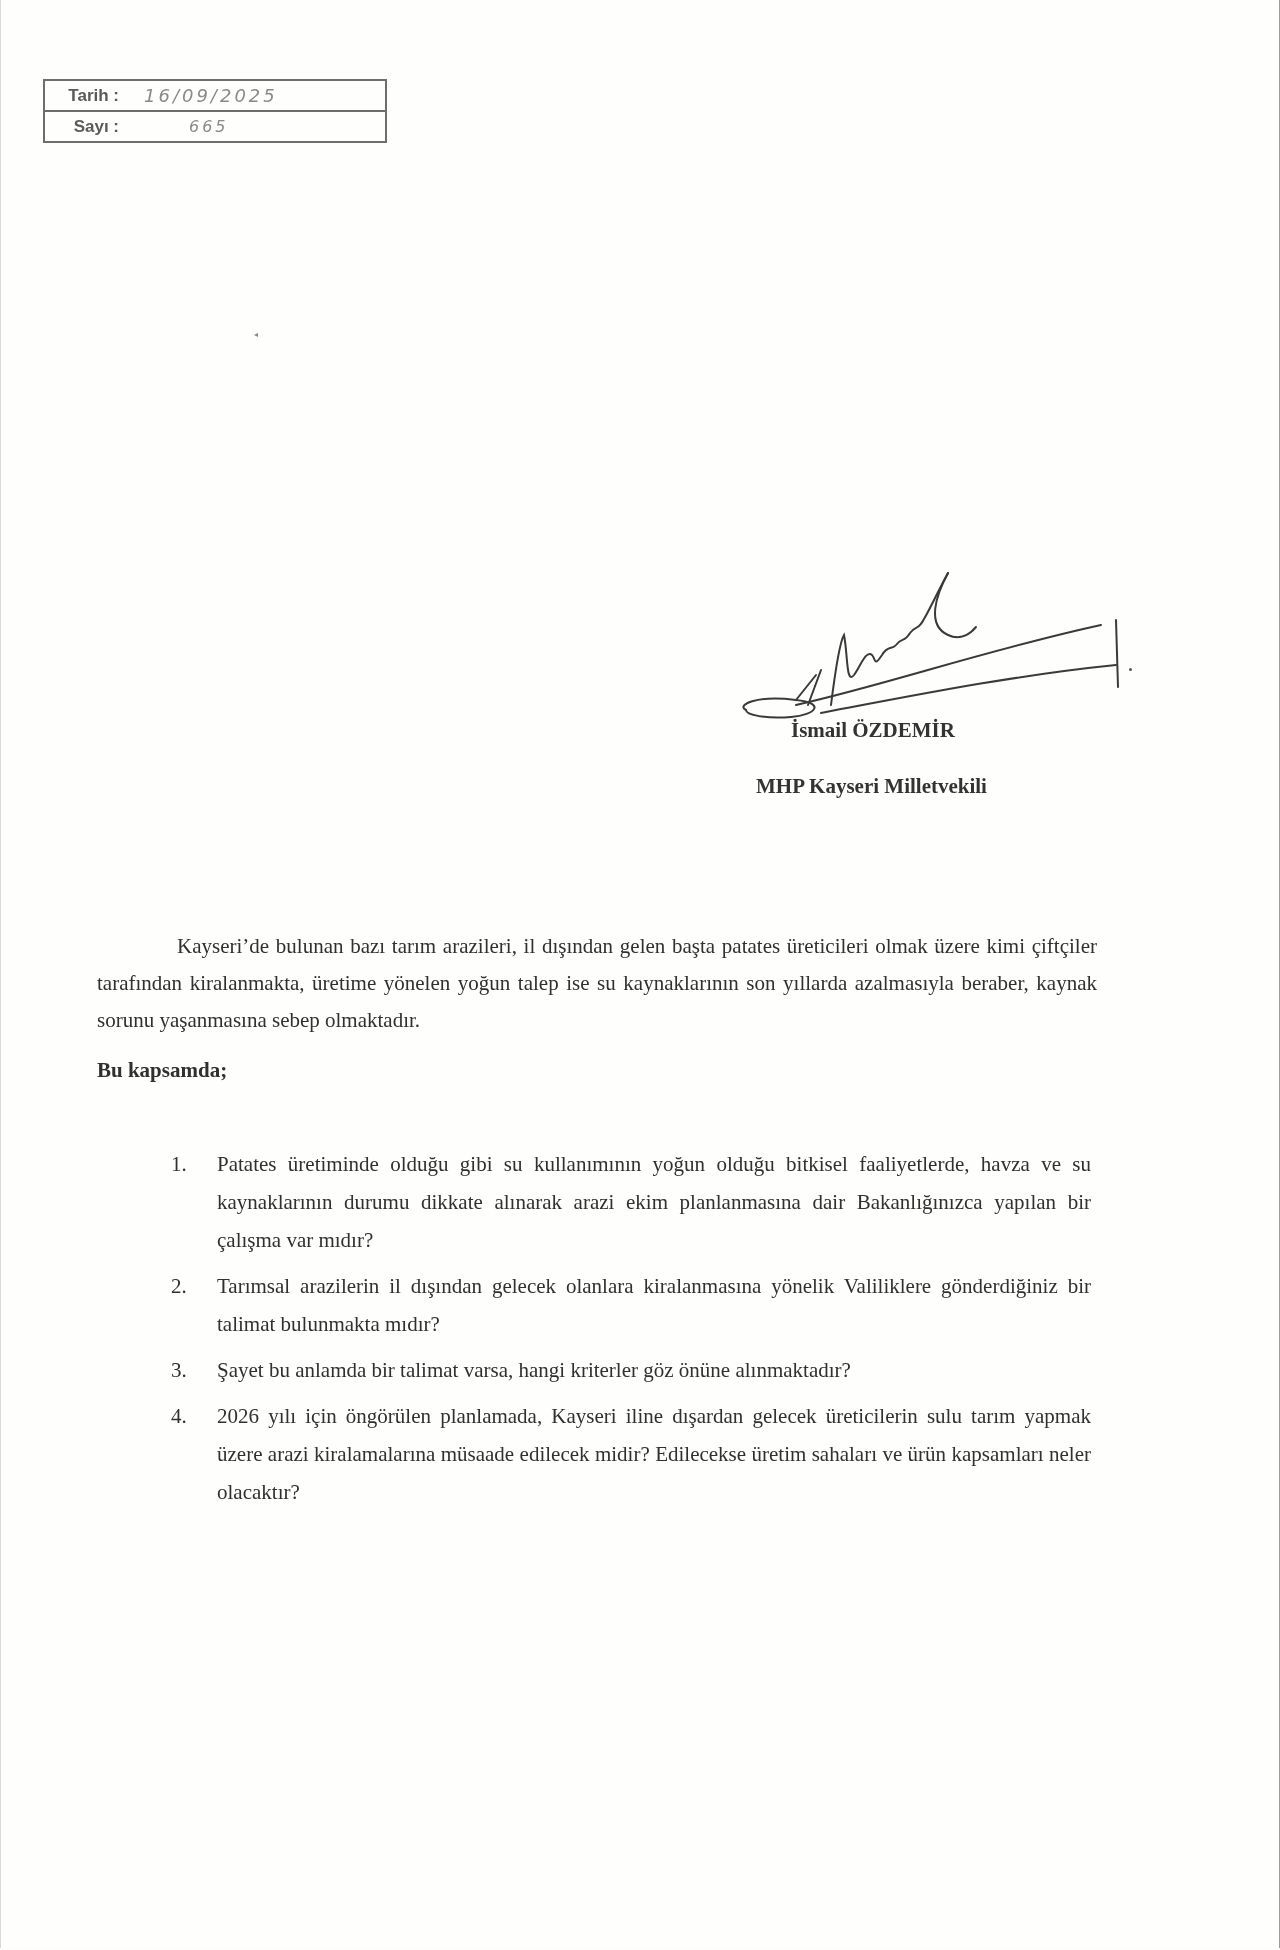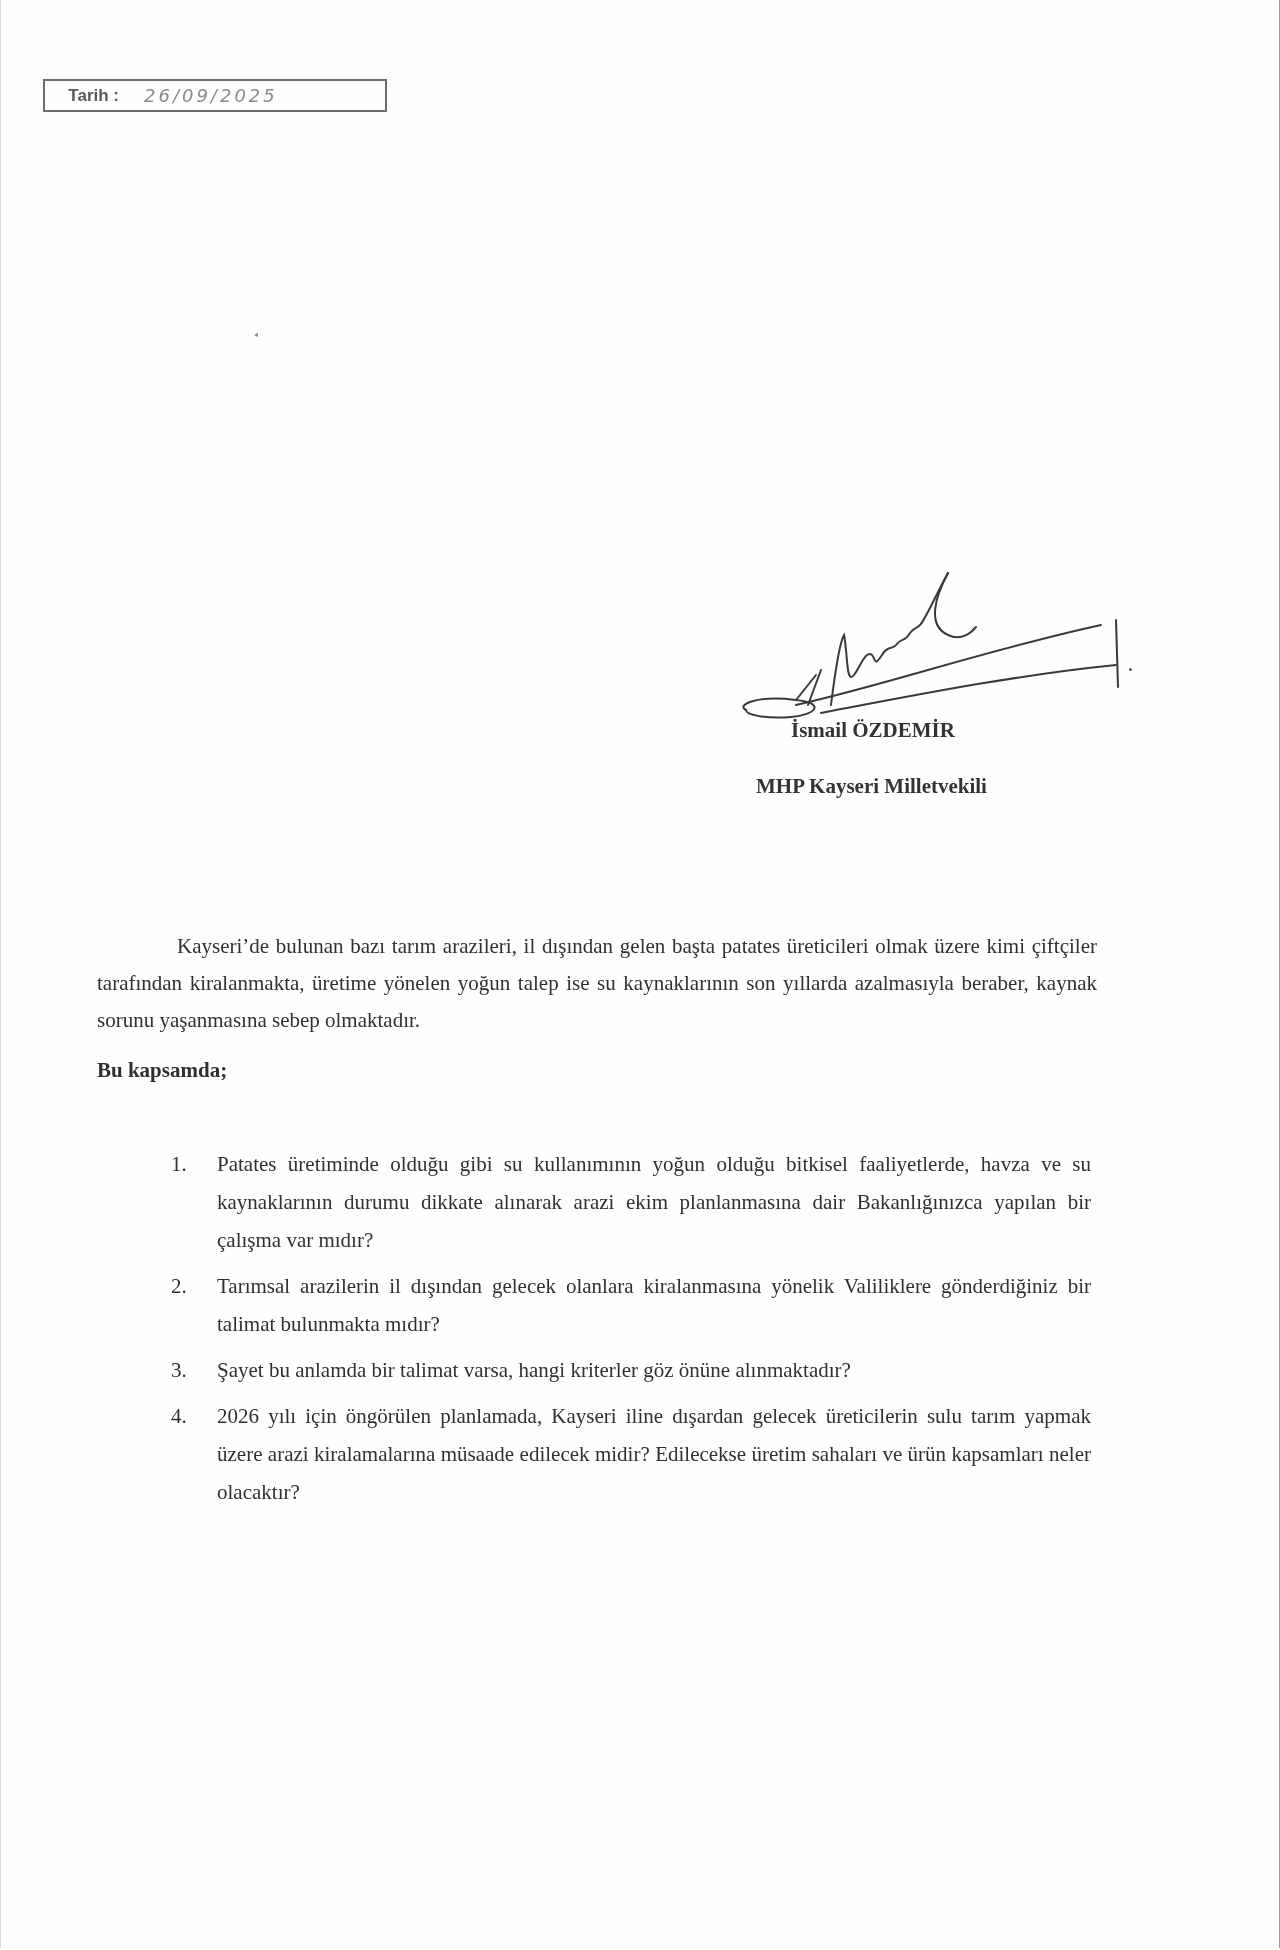--- a/index.html
+++ b/index.html
@@ -175,21 +175,25 @@
   }
 </style>
 </head>
 <body>
 
 <div class="page">
 
   <div class="stamp">
     <div class="stamp-row tarih">
       <span class="stamp-label">Tarih :</span>
-      <span class="stamp-value">26/09/2025</span>
+      <span class="stamp-value">16/09/2025</span>
+    </div>
+    <div class="stamp-row sayi">
+      <span class="stamp-label">Sayı :</span>
+      <span class="stamp-value">665</span>
     </div>
   </div>
 
   <div class="heading-mark">◂</div>
 
 
   <svg class="signature" viewBox="0 0 400 200">
     <g fill="none" stroke="#3a3a3a" stroke-width="2" stroke-linecap="round">
       <path d="M10 155 C 0 150, 20 140, 60 145 C 90 148, 80 160, 55 162 C 30 164, 10 160, 10 155"></path>
       <path d="M60 145 L 80 120 M72 150 L 85 115"></path>

